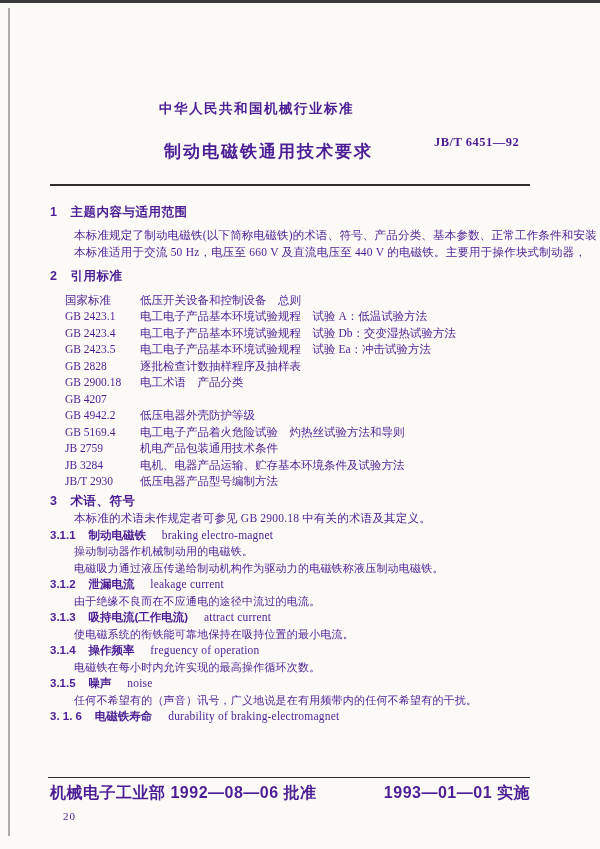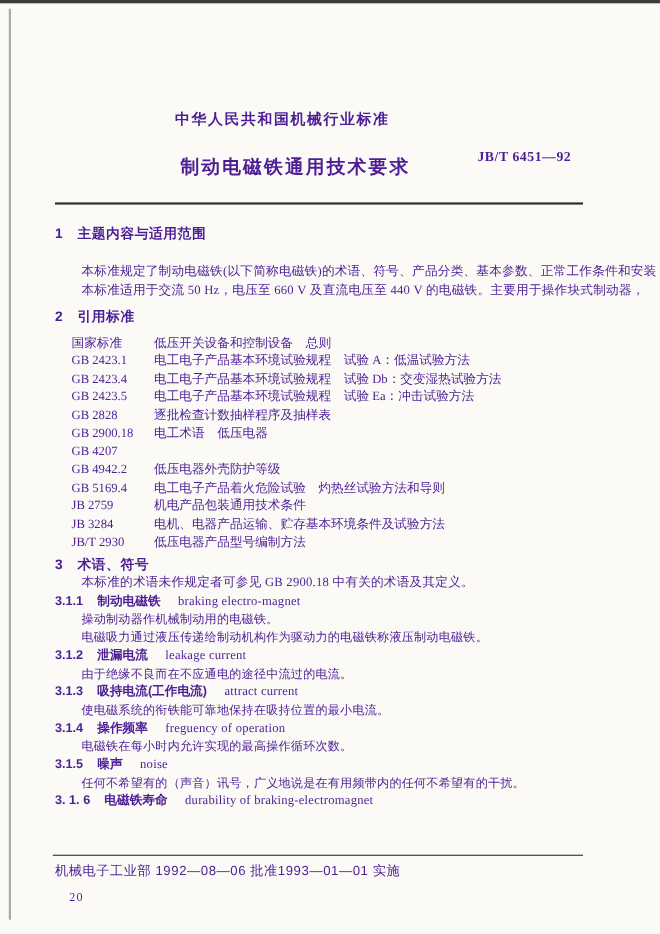--- a/index.html
+++ b/index.html
@@ -15,38 +15,38 @@
   .org-line { position:absolute; left:159px; top:100px; font-family:"Liberation Sans",sans-serif; font-weight:bold; font-size:13.5px; letter-spacing:1.5px; }
   .doc-code { position:absolute; left:434px; top:119px; font-weight:bold; font-size:12.5px; letter-spacing:.5px;margin-top:16px; }
   .doc-title { position:absolute; left:164px; top:140px; font-family:"Liberation Sans",sans-serif; font-weight:bold; font-size:17px; letter-spacing:2px; }
   .header-rule { position:absolute; left:50px; top:184px; width:480px; height:0; border-top:2px solid #2f2f2f; }
 
   
   .content { position:absolute; left:50px; top:204px; width:480px; }
   .sec-heading { font-family:"Liberation Sans",sans-serif; font-weight:bold; font-size:12.5px; line-height:17px; letter-spacing:.5px; margin:0; white-space:nowrap; }
   .tline { font-size:11.5px; line-height:16.9px; letter-spacing:.2px; white-space:nowrap; }
   .indent { text-indent:24px; }
-  .para-group { margin-top:18px; }
+  .para-group { margin-top:6px; }
 
   .sec2-heading { margin-top:7px; }
   .ref-list { margin-top:7px; }
   .ref-row { display:flex; font-size:11.5px; line-height:16.5px; white-space:nowrap; }
   .ref-id { flex:none; width:75px; margin-left:15px; }
 
   .sec3-heading { margin-top:3px; }
   .sub-heading { margin-top:1px; }
   .term-head { font-size:11.5px; line-height:16.5px; white-space:nowrap; }
   .term-num, .term-zh { font-family:"Liberation Sans",sans-serif; font-weight:bold; }
   .term-zh { margin-left:10px; }
   .term-en { margin-left:13px; letter-spacing:.2px; }
   .term-def { font-size:11px; line-height:16.5px; white-space:nowrap; text-indent:24px; letter-spacing:.2px; }
 
   
   .footer-rule { position:absolute; left:48px; top:777px; width:482px; height:0; border-top:1.5px solid #2f2f2f; }
-  .footer-row { position:absolute; left:50px; top:783px; width:480px; display:flex; font-family:"Liberation Sans",sans-serif; font-weight:normal; font-size:12px; letter-spacing:.5px; }
+  .footer-row { position:absolute; left:50px; top:783px; width:480px; display:flex; justify-content:space-between; font-family:"Liberation Sans",sans-serif; font-weight:bold; font-size:16px; letter-spacing:.5px; }
   .page-num { position:absolute; left:63px; top:810px; font-size:11px; letter-spacing:1px; }
 </style>
 </head>
 <body>
 
 <div class="page">
   <div class="edge-top"></div>
   <div class="edge-left"></div>
 
   <div class="org-line">中华人民共和国机械行业标准</div>
@@ -79,21 +79,21 @@
       <div class="ref-row">
         <span class="ref-id">GB 2423.5</span>
         <span class="ref-title">电工电子产品基本环境试验规程　试验 Ea：冲击试验方法</span>
       </div>
       <div class="ref-row">
         <span class="ref-id">GB 2828</span>
         <span class="ref-title">逐批检查计数抽样程序及抽样表</span>
       </div>
       <div class="ref-row">
         <span class="ref-id">GB 2900.18</span>
-        <span class="ref-title">电工术语　低压电器</span>
+        <span class="ref-title">电工术语　产品分类</span>
       </div>
       <div class="ref-row">
         <span class="ref-id">GB 4207</span>
       </div>
       <div class="ref-row">
         <span class="ref-id">GB 4942.2</span>
         <span class="ref-title">低压电器外壳防护等级</span>
       </div>
       <div class="ref-row">
         <span class="ref-id">GB 5169.4</span>

